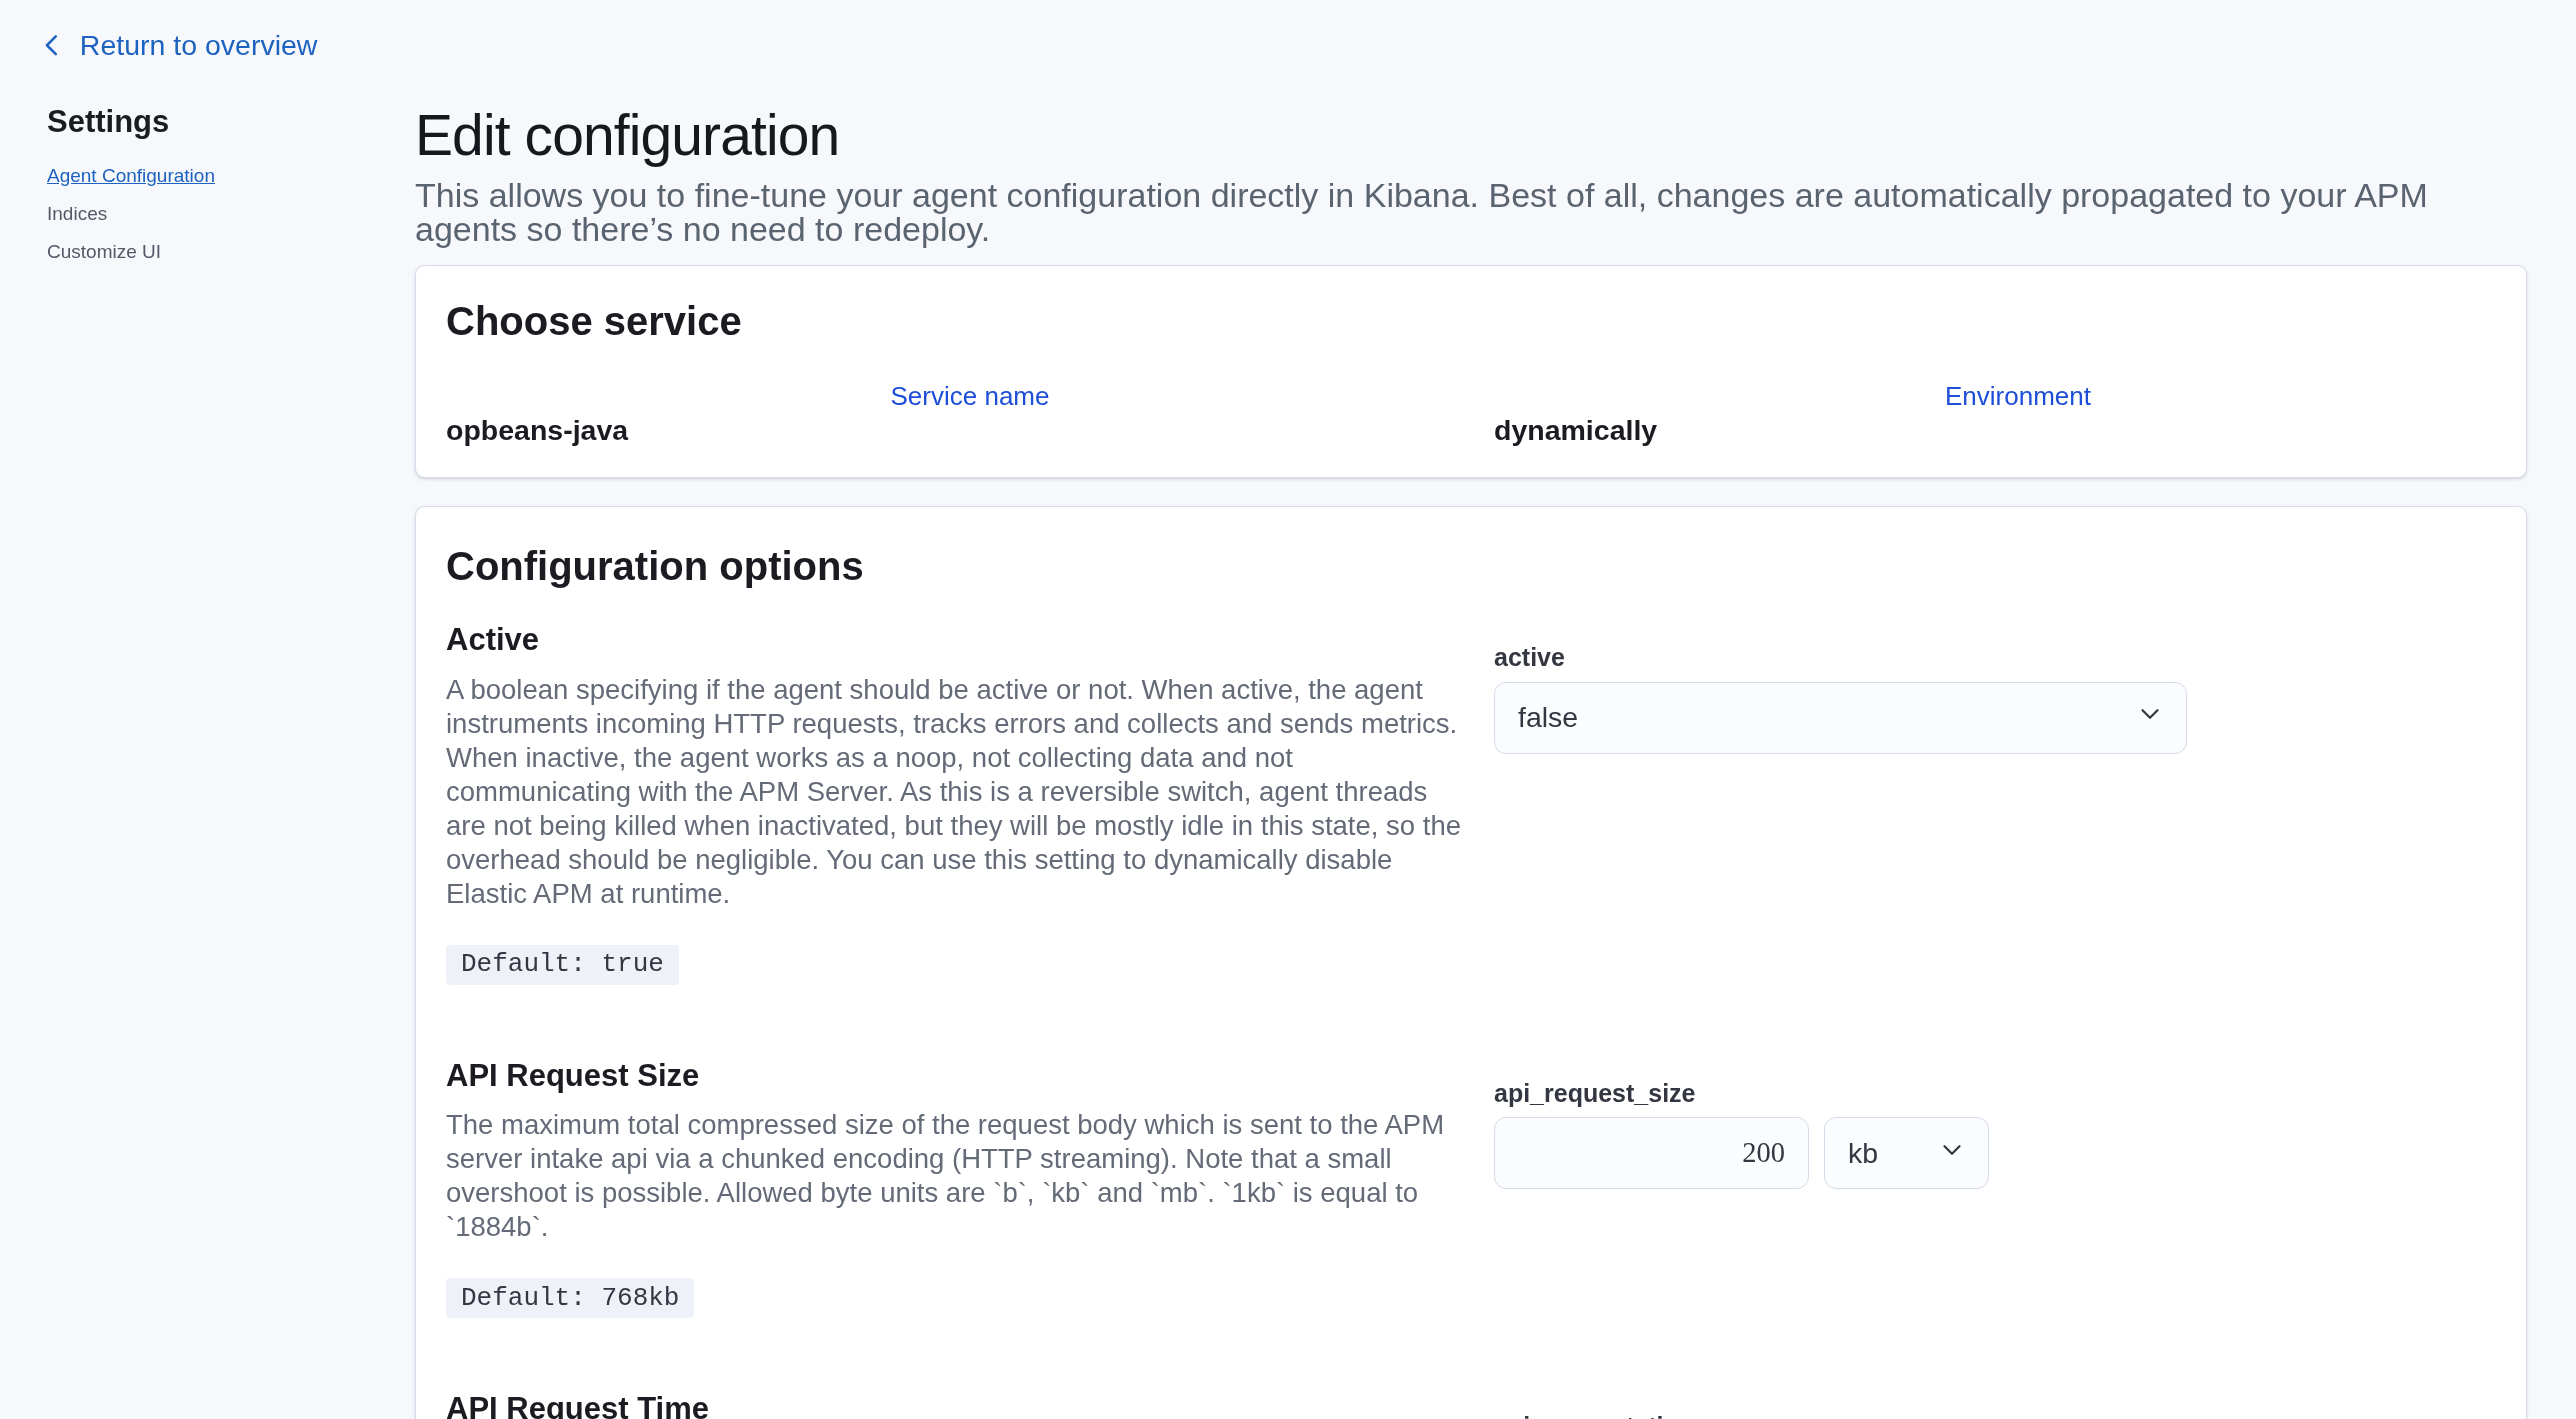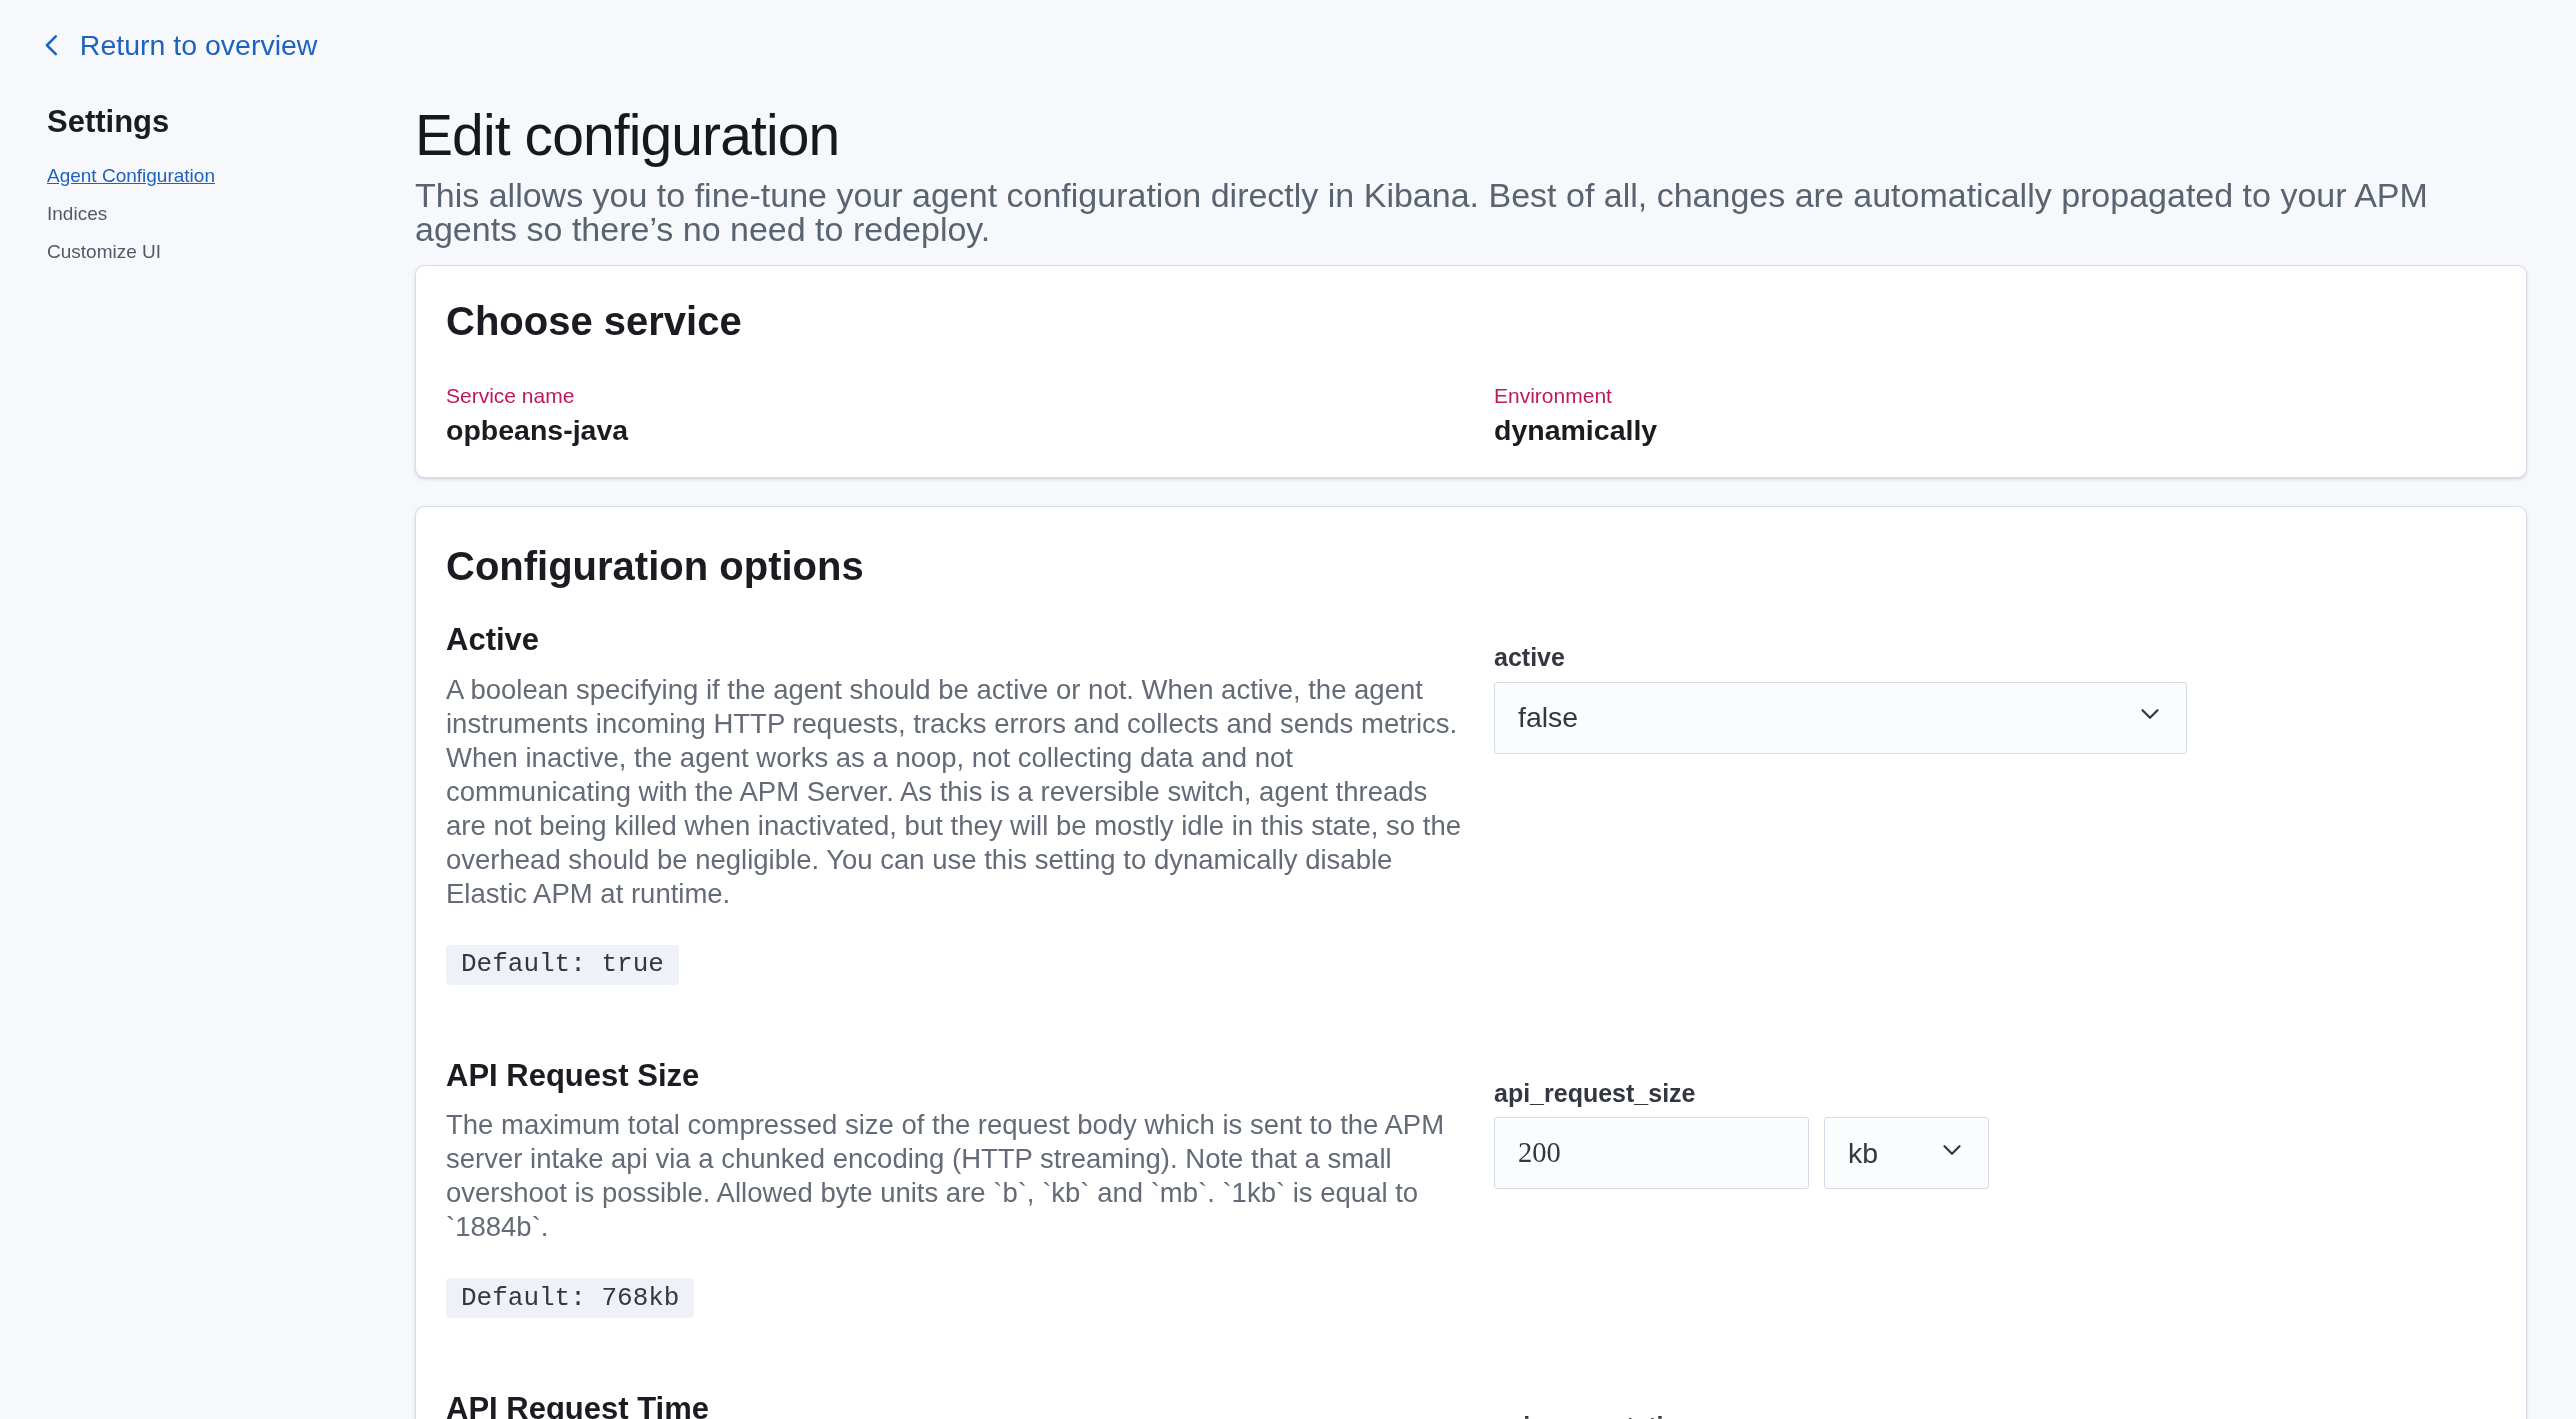--- a/index.html
+++ b/index.html
@@ -33,21 +33,21 @@
     border: 0.9px solid #d7dce8;
     border-radius: 9.5px;
     box-shadow: 0 2.8px 3.8px -1.9px rgba(152,162,179,0.35), 0 0.9px 4.7px -1.9px rgba(152,162,179,0.25);
   }
   .panel-1 { margin-top: 19px; padding: 34px 30px 23px 30px; }
   .panel-2 { margin-top: 28.5px; padding: 38px 30px 57px 30px; }
   .panel h2 { font-size: 40px; font-weight: bold; color: #1a1c21; line-height: 42px; }
   
   .service-row { display: flex; margin-top: 38px; padding-bottom: 5.7px; }
   .service-col { flex: 0 0 1048px; }
-  .service-label { font-size: 21px; line-height: 32px; color: #be185d; }
+  .service-label { font-size: 26px; line-height: 32px; color: #1d4ed8; text-align: center; }
   .service-value { margin-top: 0; font-size: 28.5px; line-height: 36px; font-weight: bold; color: #1a1c21; }
   
   .setting { display: flex; align-items: flex-start; margin-top: 34px; }
   .setting + .setting { margin-top: 72px; }
   .setting-left { flex: 0 0 1048px; padding-right: 32px; }
   .setting-left h3 { font-size: 31px; font-weight: bold; line-height: 38px; color: #1a1c21; }
   .setting-desc { margin-top: 13.3px; font-size: 27.5px; line-height: 34px; color: #646a77; }
   .default-badge {
     display: inline-block; margin-top: 34px;
     background: #eef1f7; border-radius: 4px;
@@ -55,22 +55,22 @@
     font-family: "Liberation Mono", monospace;
     font-size: 26px; line-height: 28.5px; color: #343741;
   }
   .setting-right { flex: 1; margin-top: 21px; min-width: 0; }
   .field-label { font-size: 25px; font-weight: bold; color: #343741; line-height: 30px; }
   .controls-row { display: flex; gap: 15px; margin-top: 9.5px; }
   .euiSelect, .euiInput {
     height: 72px;
     background: #fbfcfe;
     border: 0.9px solid #d5dbe7;
-    border-radius: 3px;
-    font-size: 28.5px; color: #343741;
+    border-radius: 12px;
+    font-size: 28.5px; color: #343741; text-align: right;
   }
   .euiSelect {
     display: flex; align-items: center; justify-content: space-between;
     padding: 0 21px 0 23px; cursor: pointer;
   }
   .select-wide { width: 693px; }
   .select-unit { width: 165px; }
   .euiInput { width: 315px; padding: 0 23px; font-family: Liberation Serif, serif; outline: none; }
   .chev { flex: 0 0 auto; }
 </style>

